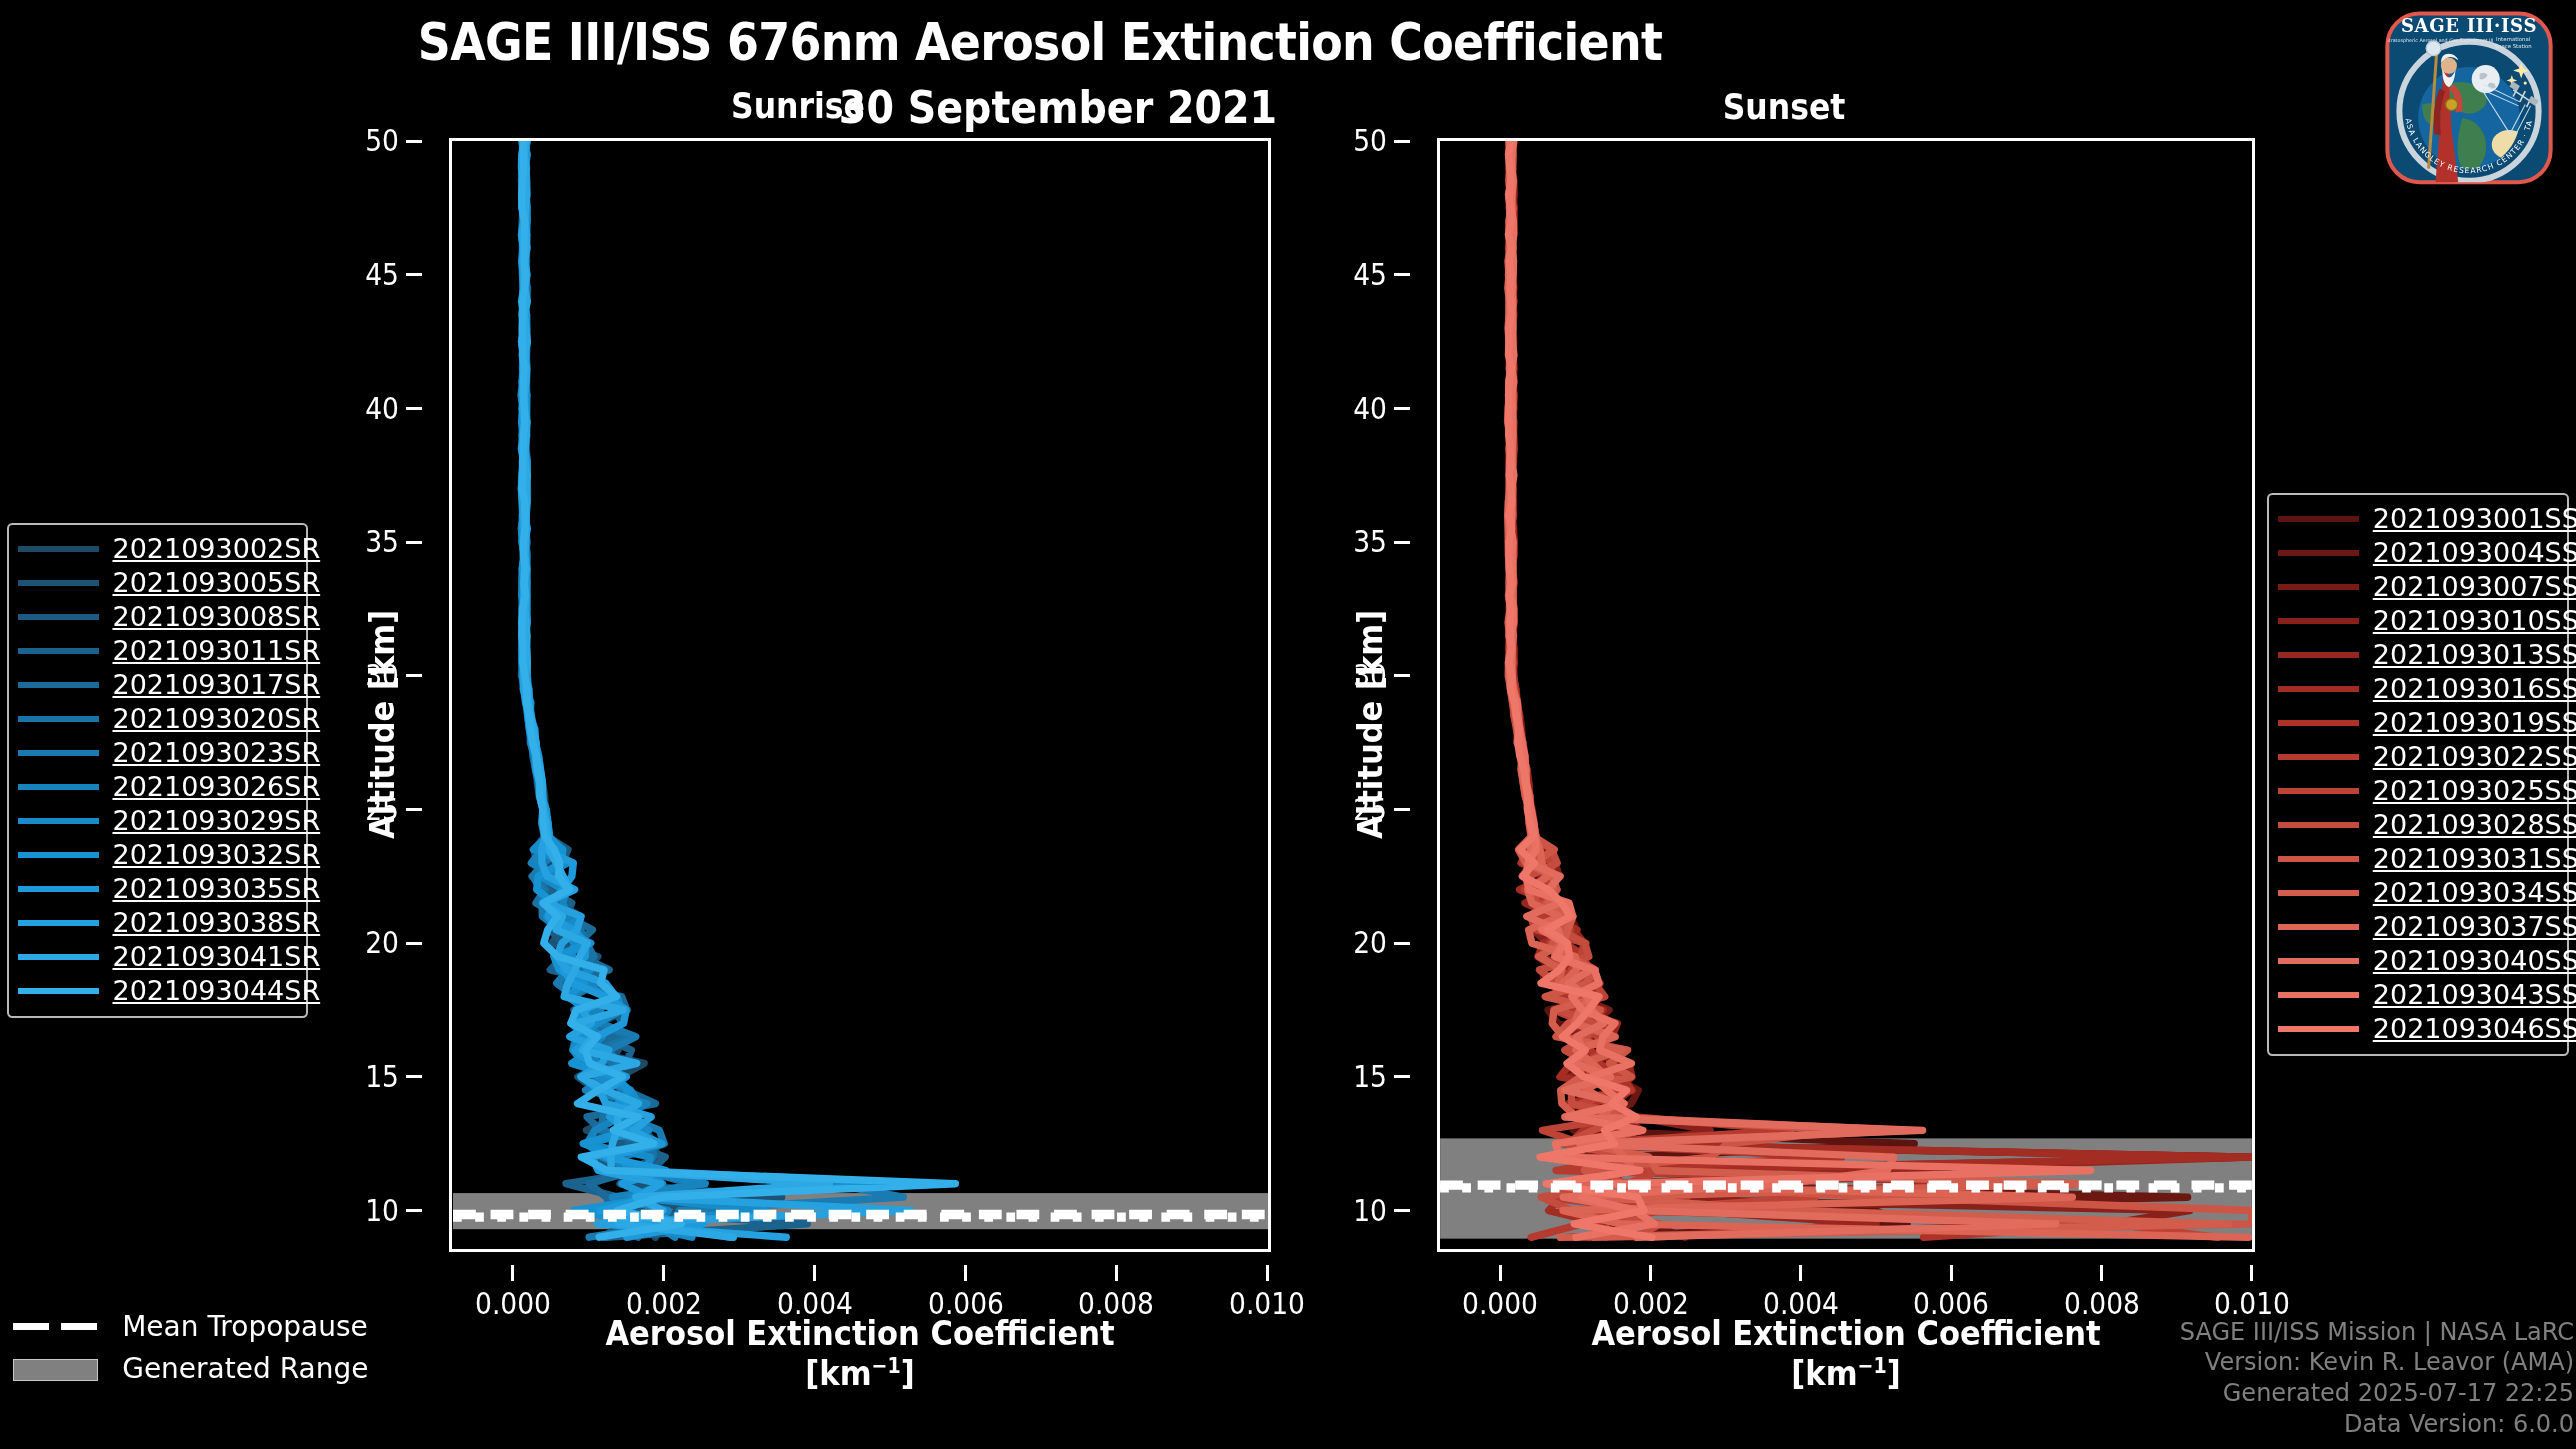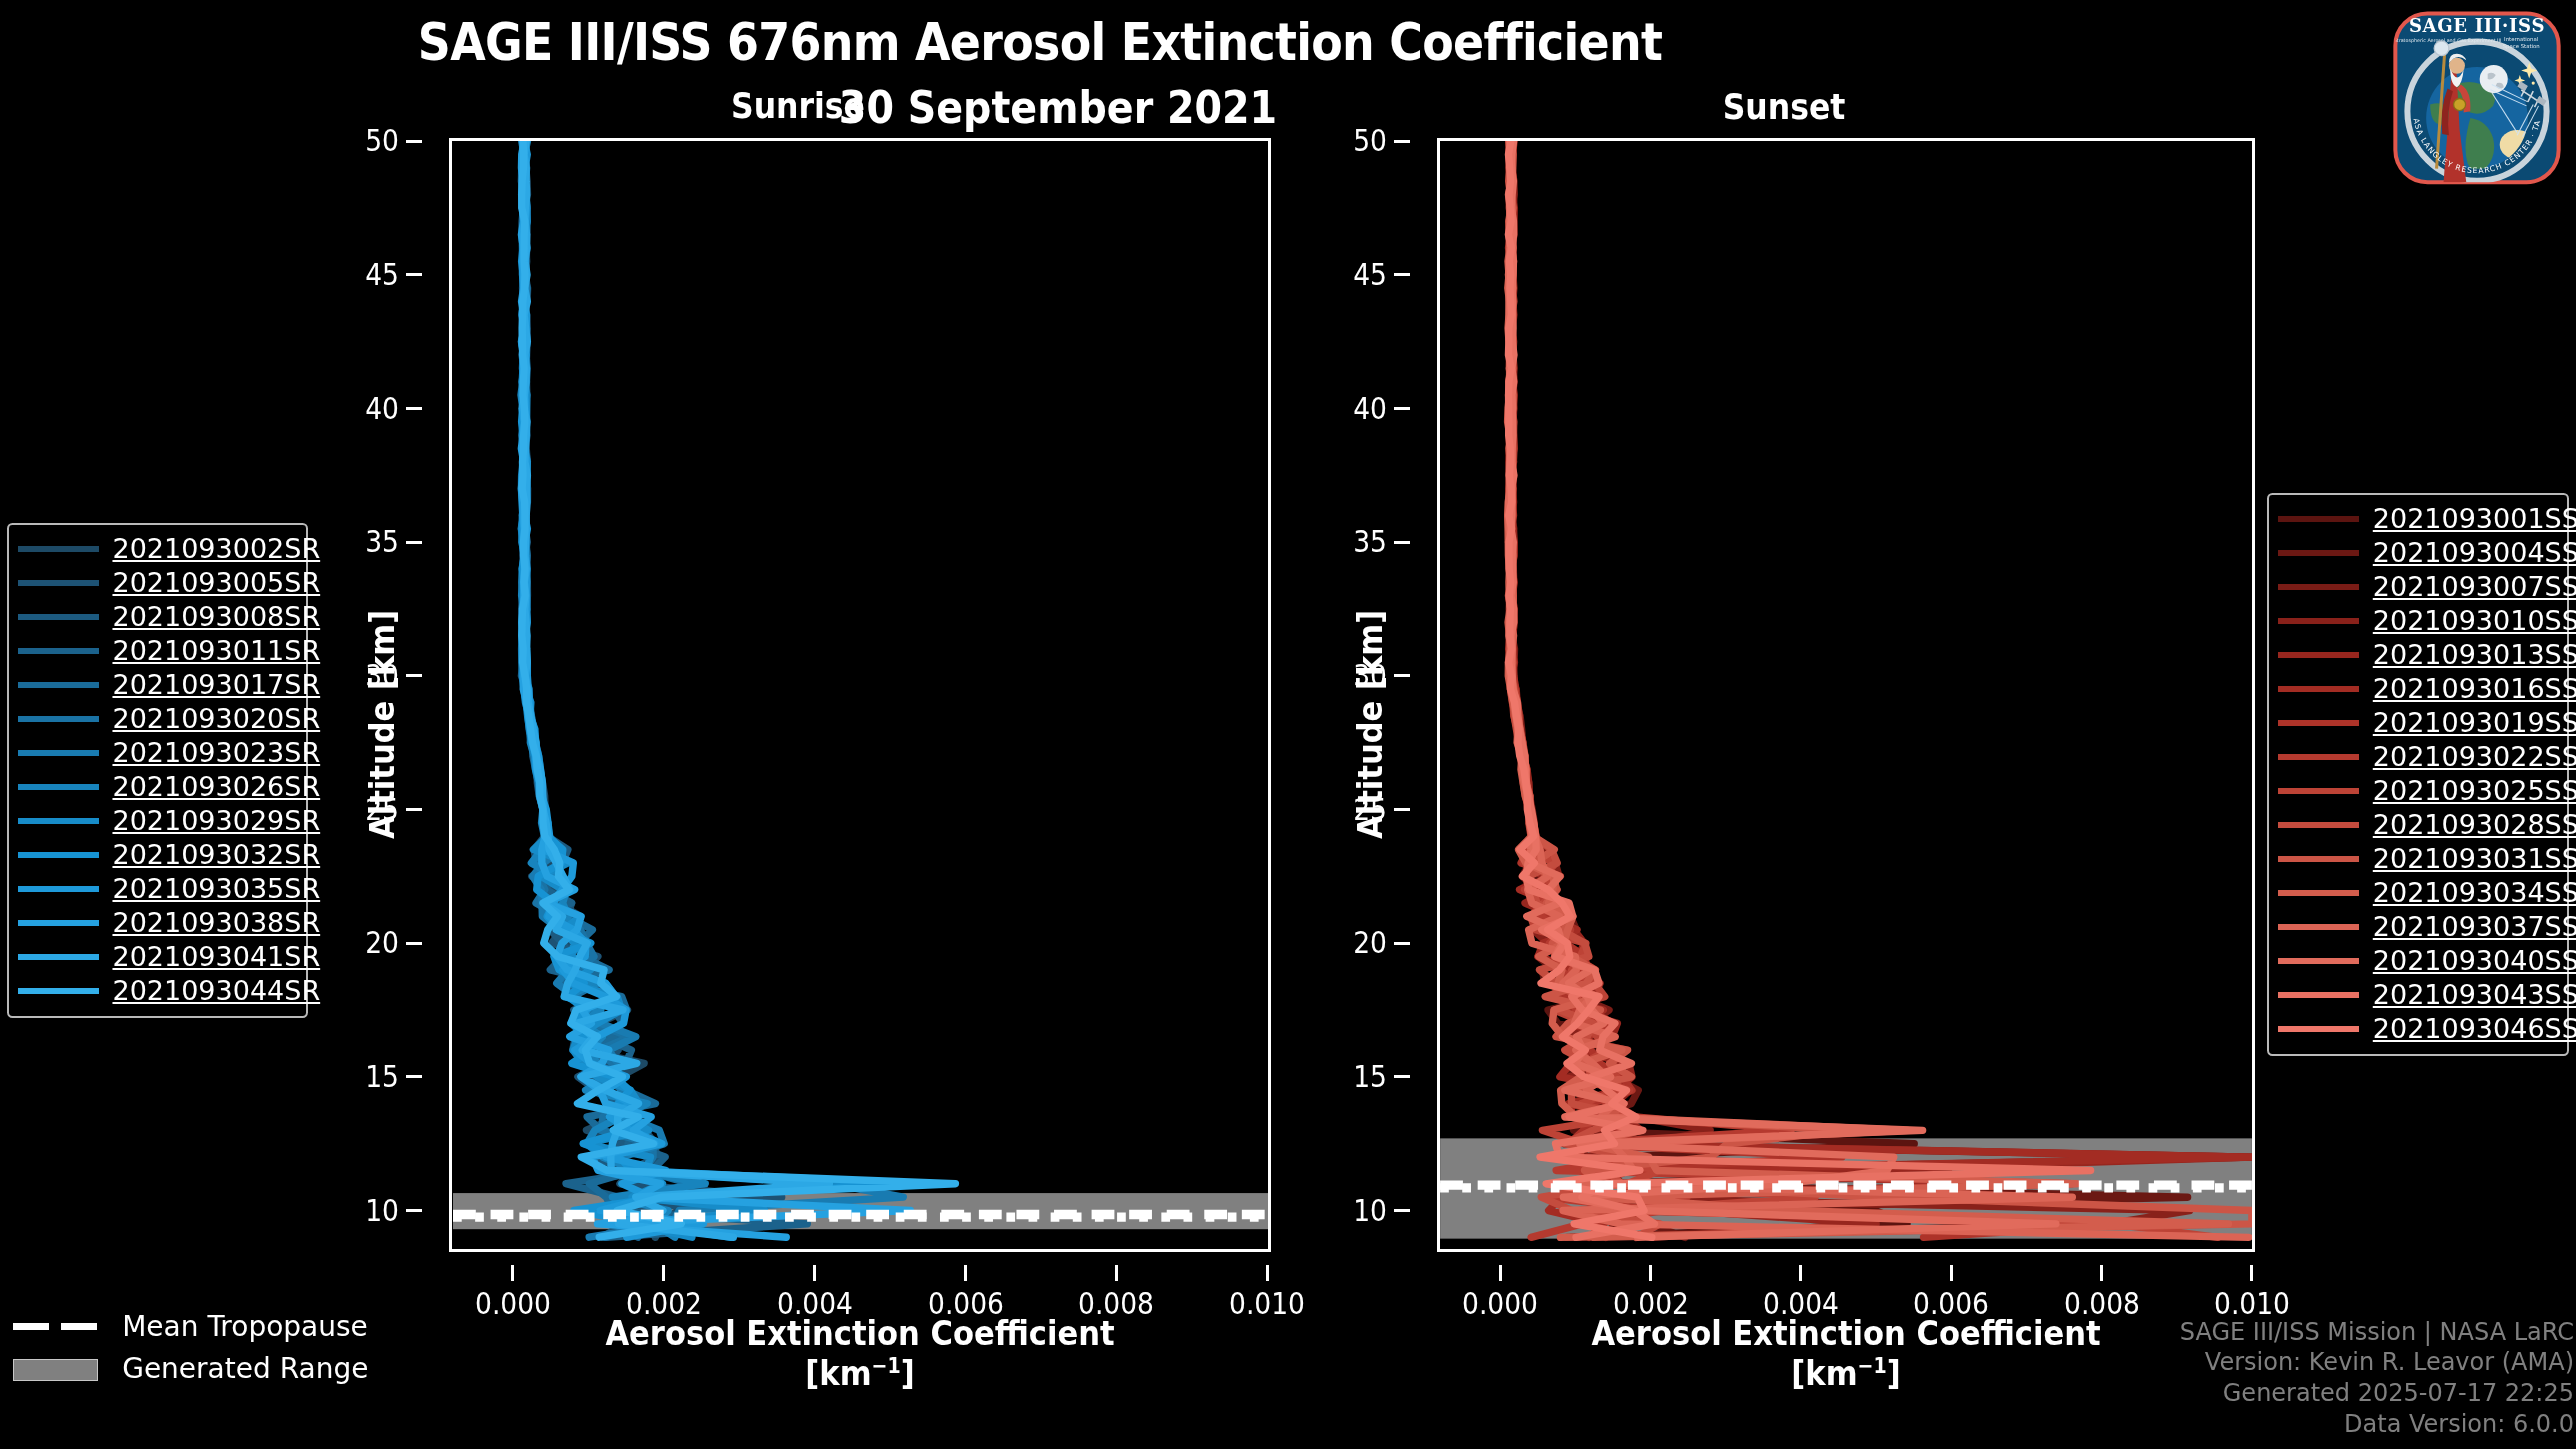--- a/index.html
+++ b/index.html
@@ -38,21 +38,21 @@
     font-family:"DejaVu Sans","Liberation Sans",sans-serif;}
 
   .trop-legend{position:absolute;left:13.4px;top:1305px;}
   .trop-row{display:flex;align-items:center;height:42px;}
   .trop-key{width:94px;height:17.4px;margin-right:14.8px;flex:none;position:relative;}
   .trop-label{font-size:28px;color:#fff;white-space:nowrap;}
 
   .footer{position:absolute;right:2px;bottom:9.4px;text-align:right;color:#808080;
     font-size:24px;line-height:1.28;}
 
-  .logo{position:absolute;right:12px;top:4px;width:174px;height:181px;}
+  .logo{position:absolute;right:20px;top:4px;width:174px;height:181px;}
 </style>
 </head>
 <body>
 
 <div class="title-main">SAGE III/ISS 676nm Aerosol Extinction Coefficient</div>
 <div class="title-date">30 September 2021</div>
 <div class="subtitle sub-sr">Sunrise</div>
 <div class="subtitle sub-ss">Sunset</div>
 
 <div class="logo">

